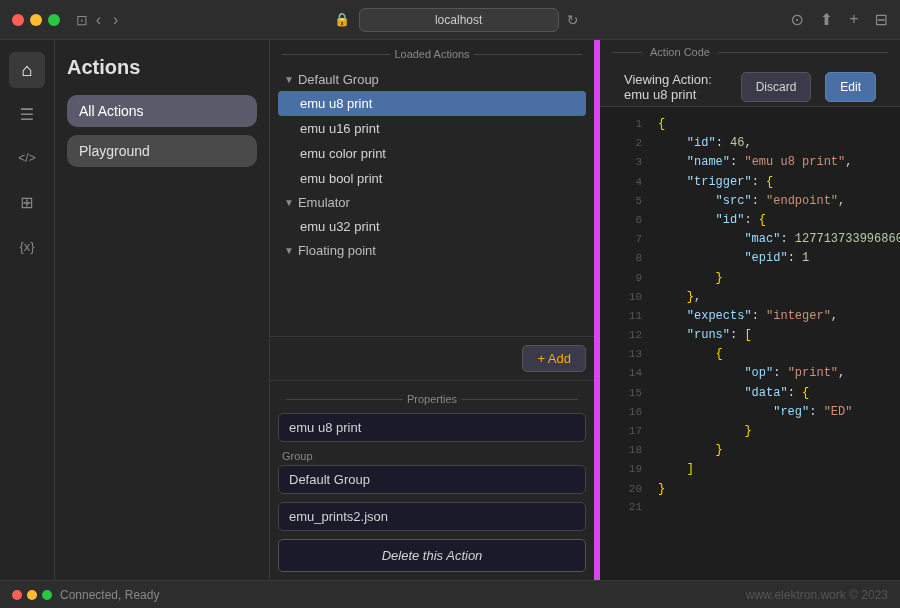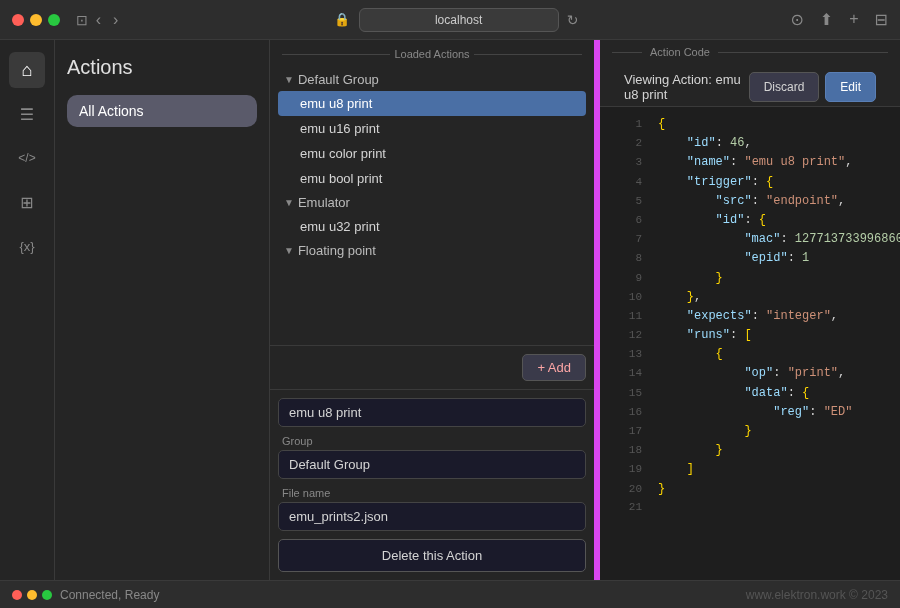--- a/index.html
+++ b/index.html
@@ -113,21 +113,21 @@
       width: 215px;
       background: #252525;
       border-right: 1px solid #3a3a3a;
       display: flex;
       flex-direction: column;
       padding: 12px;
       gap: 8px;
     }
     .left-panel-title {
       font-size: 20px;
-      font-weight: 400;
+      font-weight: 700;
       color: #e0e0e0;
       padding: 4px 0 8px 0;
     }
     .nav-button {
       background: #4a4a4a;
       border: none;
       border-radius: 10px;
       color: #e0e0e0;
       padding: 8px 12px;
       text-align: left;
@@ -201,21 +201,21 @@
     .add-button-row {
       padding: 8px;
       display: flex;
       justify-content: flex-end;
       border-top: 1px solid #3a3a3a;
     }
     .add-button {
       background: #3a3a4a;
       border: 1px solid #555;
       border-radius: 5px;
-      color: #fca5a5;
+      color: #eab308;
       padding: 5px 14px;
       font-size: 13px;
       cursor: pointer;
     }
 
     
     .properties-section {
       border-top: 1px solid #3a3a3a;
       padding: 8px;
     }
@@ -260,20 +260,21 @@
     .delete-button {
       background: #1a1a2a;
       border: 1px solid #555;
       border-radius: 5px;
       color: #d4d4d4;
       padding: 8px;
       font-size: 13px;
       width: 100%;
       cursor: pointer;
       text-align: center;
+      font-style: italic;
     }
 
     
     .right-panel {
       flex: 1;
       background: #1e1e1e;
       display: flex;
       flex-direction: column;
       overflow: hidden;
     }
@@ -281,21 +282,21 @@
       display: flex;
       justify-content: space-between;
       padding: 8px 12px 4px;
     }
     .viewing-action {
       font-size: 13px;
       color: #d4d4d4;
     }
     .code-buttons {
       display: flex;
-      gap: 6px;
+      gap: 14px;
     }
     .code-btn {
       background: #3a3a4a;
       border: 1px solid #555;
       border-radius: 5px;
       color: #d4d4d4;
       padding: 4px 14px;
       font-size: 12px;
       cursor: pointer;
     }
@@ -408,20 +409,21 @@
     <div class="sidebar-icon active">⌂</div>
     <div class="sidebar-icon" style="font-size:16px;">☰</div>
     <div class="sidebar-icon" style="font-size:12px;">&lt;/&gt;</div>
     <div class="sidebar-icon" style="font-size:16px;">⊞</div>
     <div class="sidebar-icon" style="font-size:13px;">{x}</div>
   </div>
 
   <div class="left-panel">
     <div class="left-panel-title">Actions</div>
     <button class="nav-button active">All Actions</button>
+    <button class="nav-button">Playground</button>
   </div>
 
   <div class="middle-panel">
 
     <div class="loaded-actions">
       <div class="section-label">
         <span>Loaded Actions</span>
       </div>
       <div class="actions-list">
 
@@ -445,32 +447,34 @@
           <span>Floating point</span>
         </div>
 
       </div>
       <div class="add-button-row">
         <button class="add-button">+ Add</button>
       </div>
     </div>
 
     <div class="properties-section">
+      <div class="prop-label">
+        <span>Properties</span>
+      </div>
 
       <div class="prop-field">
         <input class="prop-input" type="text" value="emu u8 print" style="">
       </div>
 
       <div class="prop-field">
         <div class="prop-field-label">Group</div>
         <input class="prop-input" type="text" value="Default Group" style="">
       </div>
 
       <div class="prop-field">
-        <div class="prop-field-label">File name</div>
         <input class="prop-input" type="text" value="emu_prints2.json" style="">
       </div>
 
       <button class="delete-button">Delete this Action</button>
     </div>
 
   </div>
 
   <div class="right-panel">
 

